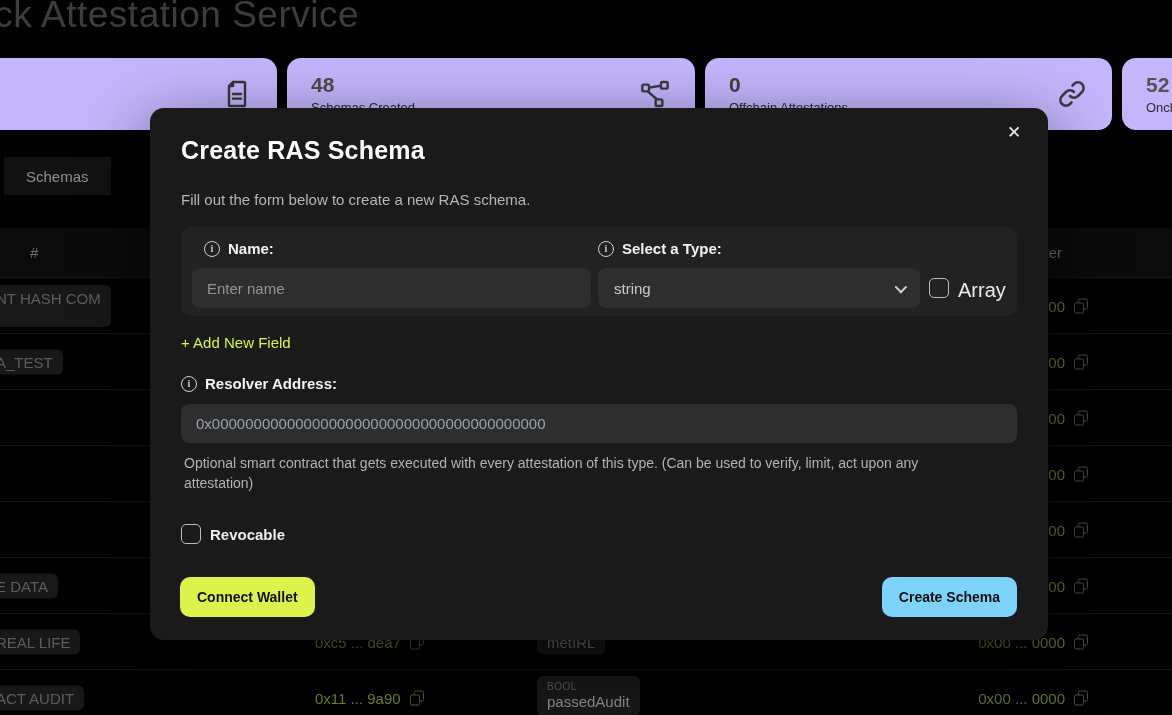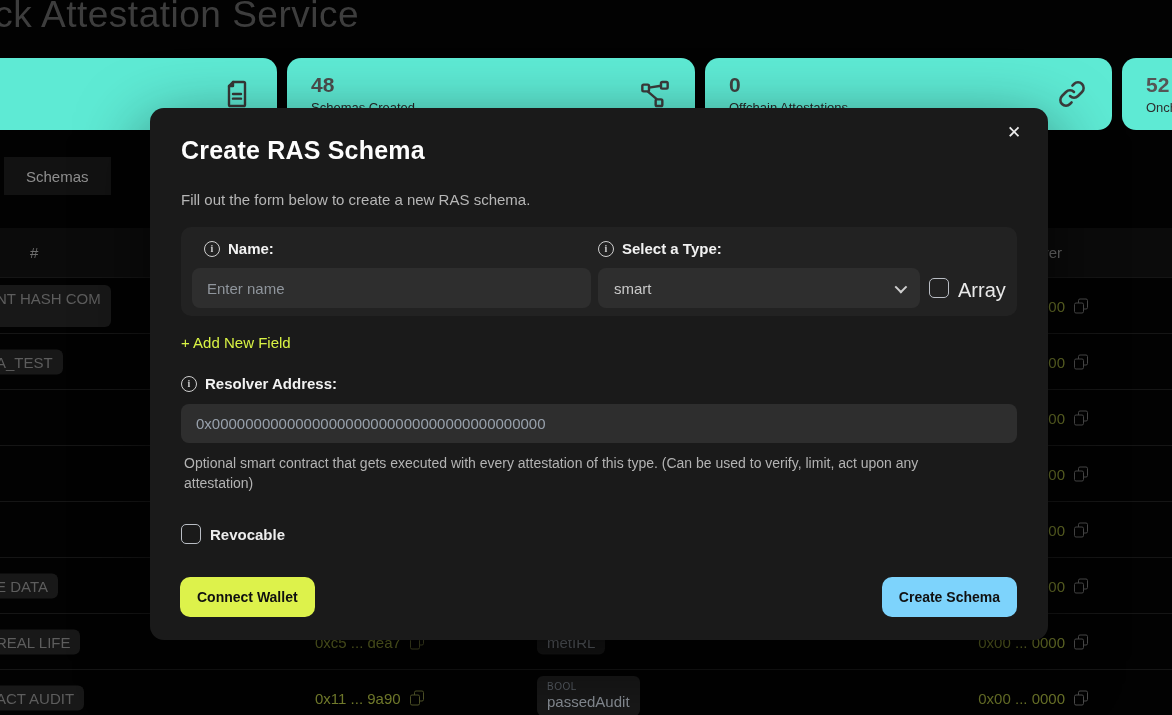--- a/index.html
+++ b/index.html
@@ -3,21 +3,21 @@
 <meta charset="utf-8">
 <style>
   * { margin:0; padding:0; box-sizing:border-box; }
   html,body { background:#000; }
   body { font-family:"Liberation Sans", sans-serif; }
   .screen { position:relative; width:1172px; height:715px; background:#020202; overflow:hidden; }
 
   
   .page-title { position:absolute; left:-54px; top:-6px; font-size:37px; font-weight:500; color:#3d3d3d; letter-spacing:.5px; white-space:nowrap; }
 
-  .stat-card { position:absolute; top:58px; height:72px; background:#5eead4; border-radius:14px; display:flex; align-items:center; justify-content:space-between; padding:0 24px; }
+  .stat-card { position:absolute; top:58px; height:72px; background:#c4b5fd; border-radius:14px; display:flex; align-items:center; justify-content:space-between; padding:0 24px; }
   .stat-card .nums { display:flex; flex-direction:column; justify-content:center; }
   .stat-value { font-size:21px; font-weight:700; color:#4a4a4a; line-height:1.15; }
   .stat-label { font-size:13px; color:#262626; margin-top:3px; white-space:nowrap; }
   .stat-icon { width:32px; height:32px; flex:0 0 auto; }
   .stat-icon svg { width:100%; height:100%; }
 
   .tab-pill { position:absolute; left:4px; top:157px; height:38px; border-radius:0; background:#121212; color:#8f8f8f; font-size:15px; display:flex; align-items:center; padding:0 22px; cursor:pointer; }
 
   .thead { position:absolute; left:0; top:228px; width:1172px; height:49px; background:#0b0b0b; }
   .th-index { position:absolute; left:30px; top:0; line-height:49px; font-size:15px; color:#6f6f6f; }
@@ -209,21 +209,21 @@
         <span class="info-icon"></span>
         <span>Name:</span>
       </span>
       <input id="name-input" class="txt-input" type="text" placeholder="Enter name" style="">
 
       <span class="flabel lbl-type">
         <span class="info-icon"></span>
         <span>Select a Type:</span>
       </span>
       <div class="select-box">
-        <span class="select-value">smart</span>
+        <span class="select-value">string</span>
         <span class="chevron-down"></span>
       </div>
       <span class="checkbox array-check"></span>
       <span class="array-label">Array</span>
     </div>
 
     <span class="add-field-link">+ Add New Field</span>
 
     <span class="flabel lbl-resolver" style="position:absolute;">
       <span class="info-icon"></span>

